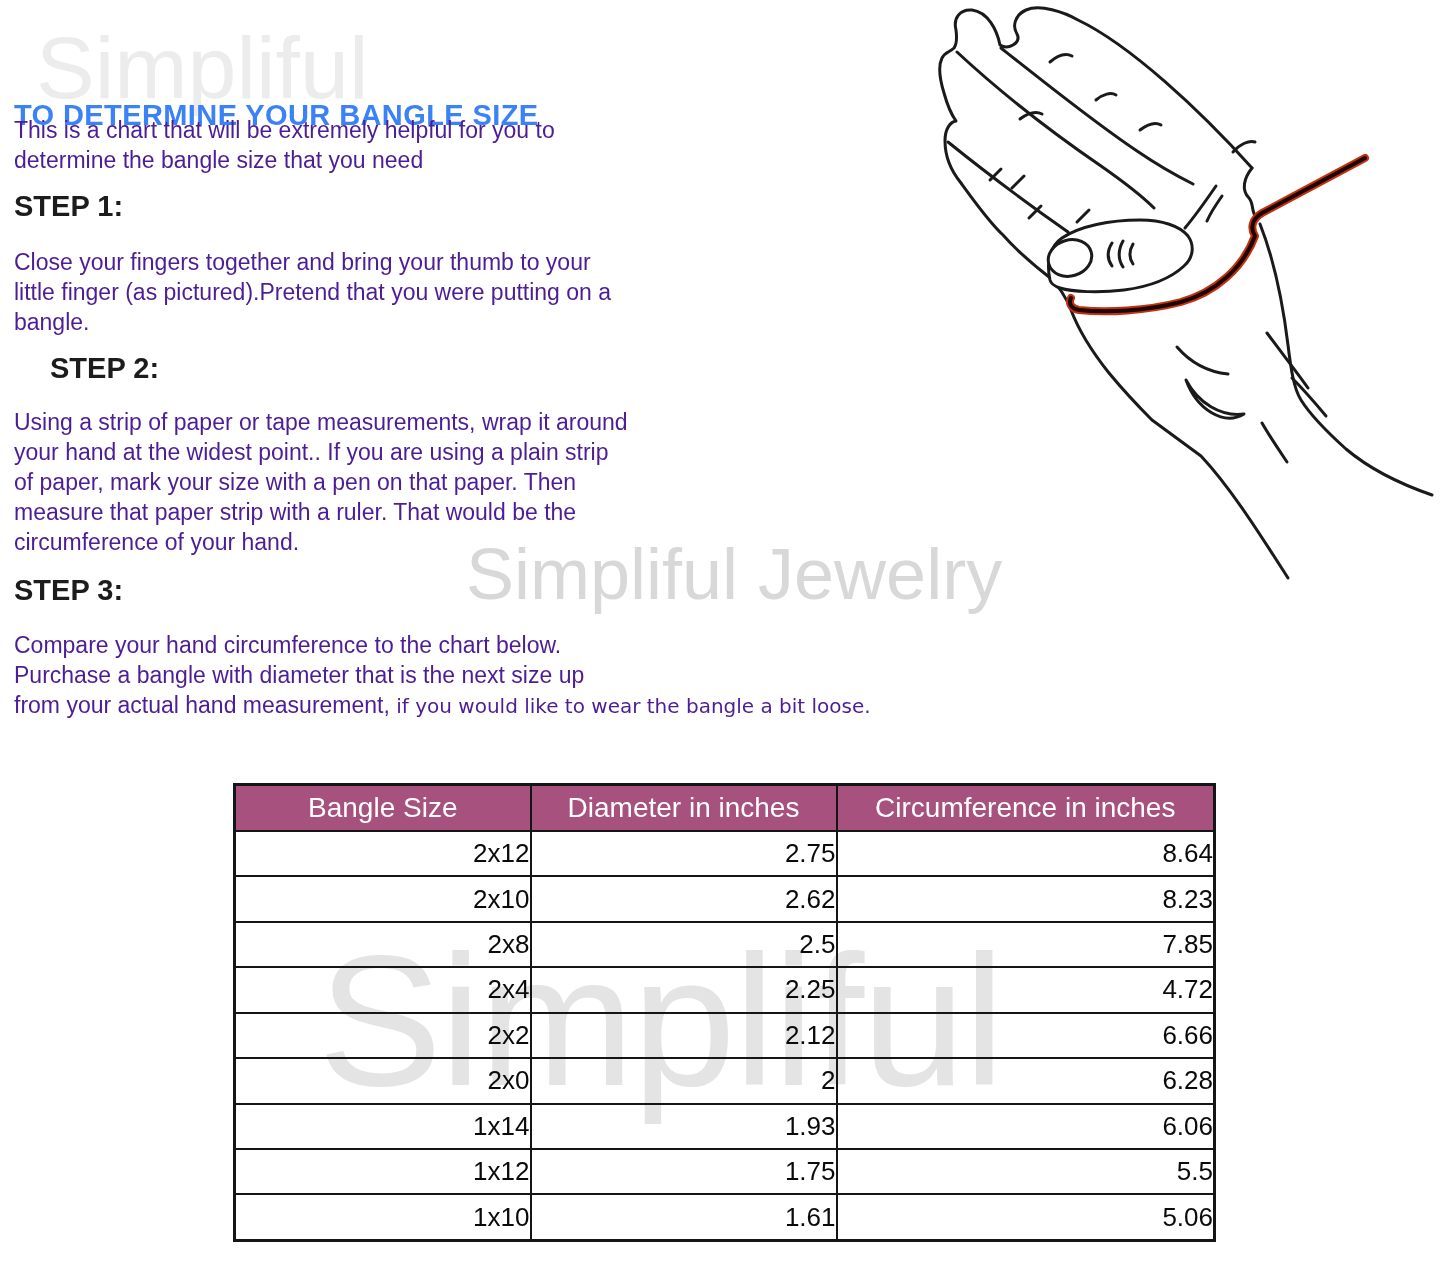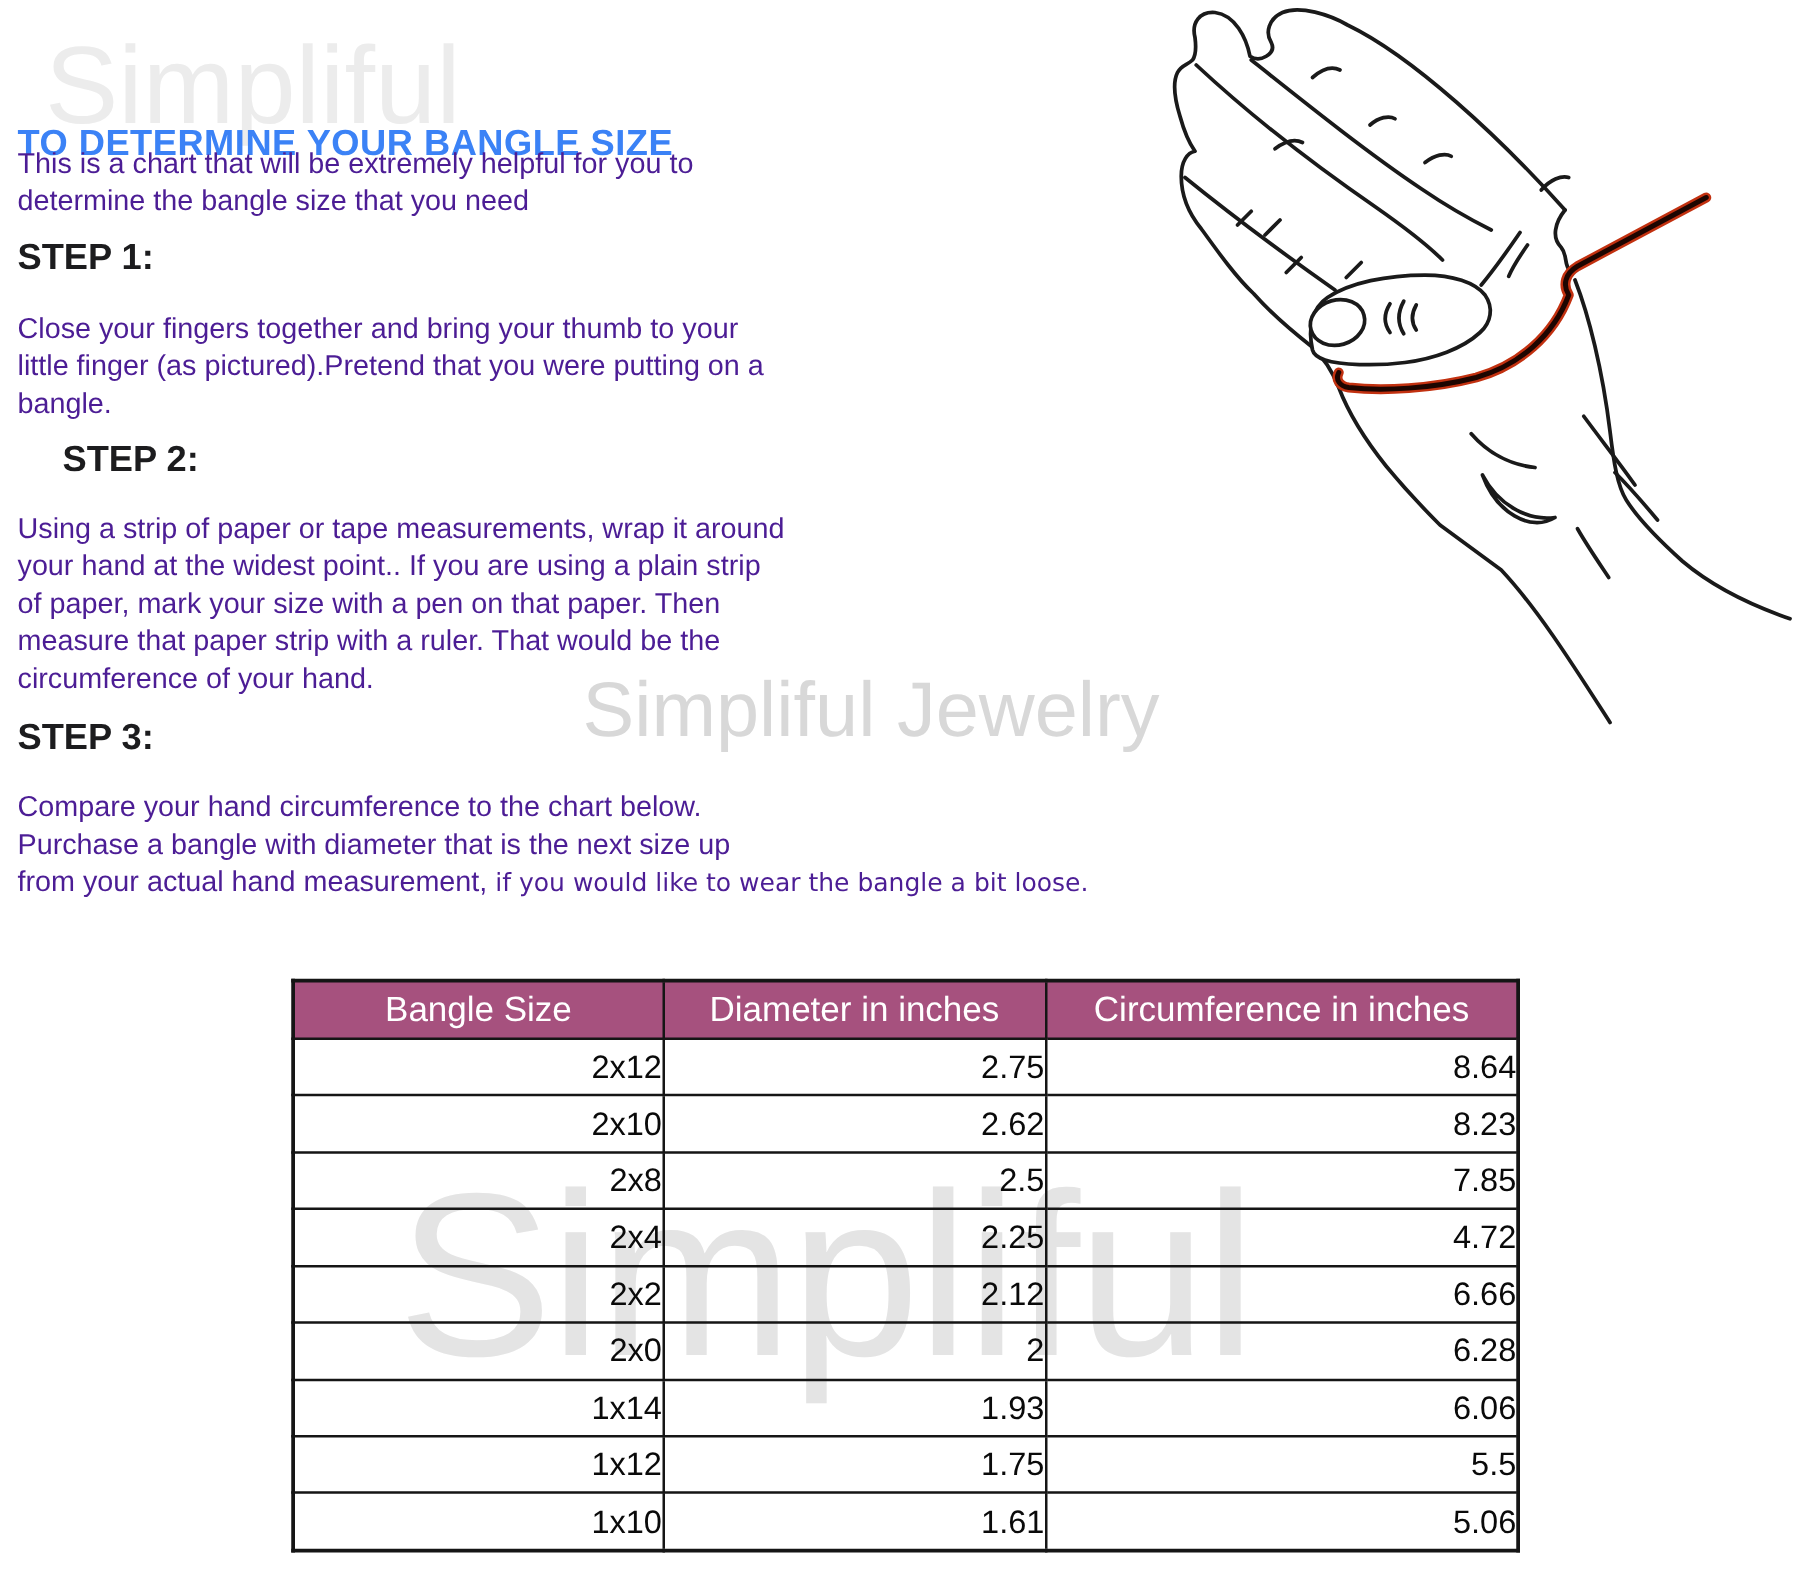--- a/index.html
+++ b/index.html
@@ -1,20 +1,20 @@
 <!DOCTYPE html>
 <html><head>
 <meta charset="utf-8">
 <style>
   html,body{margin:0;padding:0;background:#ffffff;}
   .page{position:relative;width:1445px;height:1275px;background:#ffffff;overflow:hidden;
         font-family:"Liberation Sans","DejaVu Sans",sans-serif;color:#222;}
   .wm{position:absolute;z-index:0;white-space:nowrap;line-height:1;user-select:none;}
   .wm1{left:36px;top:24px;font-size:88px;color:#ececec;}
-  .wm2{left:466px;top:538px;font-size:62px;color:#d8d8d8;}
+  .wm2{left:466px;top:538px;font-size:72px;color:#d8d8d8;}
   .wm3{left:318px;top:928px;font-size:186px;letter-spacing:-2px;color:#e4e4e4;}
   .title{position:absolute;left:14px;top:56px;font-size:29px;font-weight:800;
          letter-spacing:.4px;color:#3b82f6;white-space:nowrap;margin-top:43px;}
   .h-step{position:absolute;font-size:29px;font-weight:800;color:#1c1c1e;white-space:nowrap;}
   .para{position:absolute;font-size:23px;line-height:30px;color:#4c1d95;
         white-space:pre-line;width:940px;}
   .note{font-family:"DejaVu Sans",cursive;font-size:20px;}
   .hand{position:absolute;left:900px;top:0;width:545px;height:660px;z-index:1;}
   .tablewrap{position:absolute;left:233px;top:783px;z-index:2;}
   table.size{border-collapse:collapse;table-layout:fixed;width:980px;height:459px;

